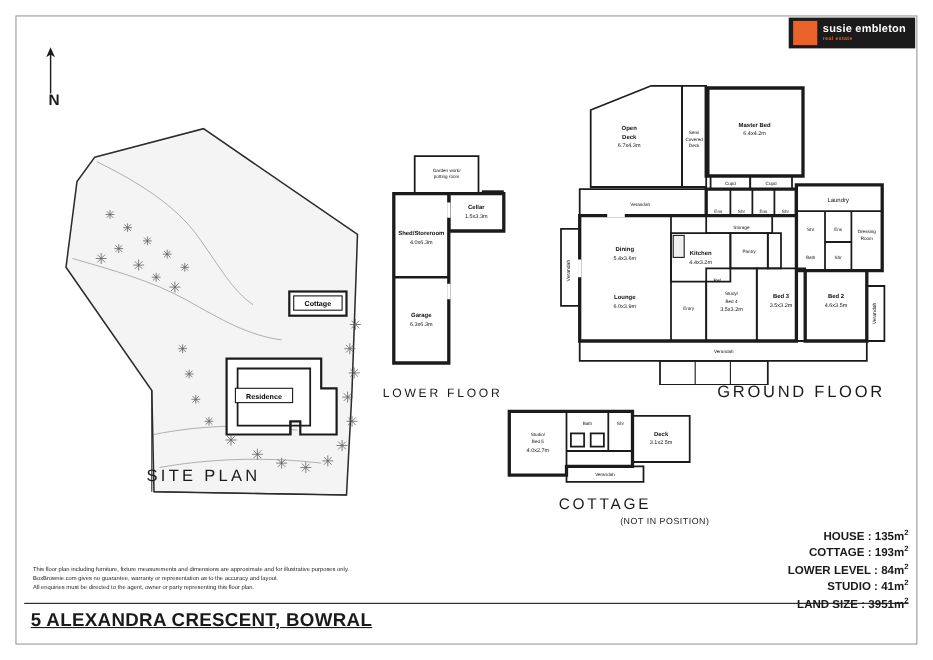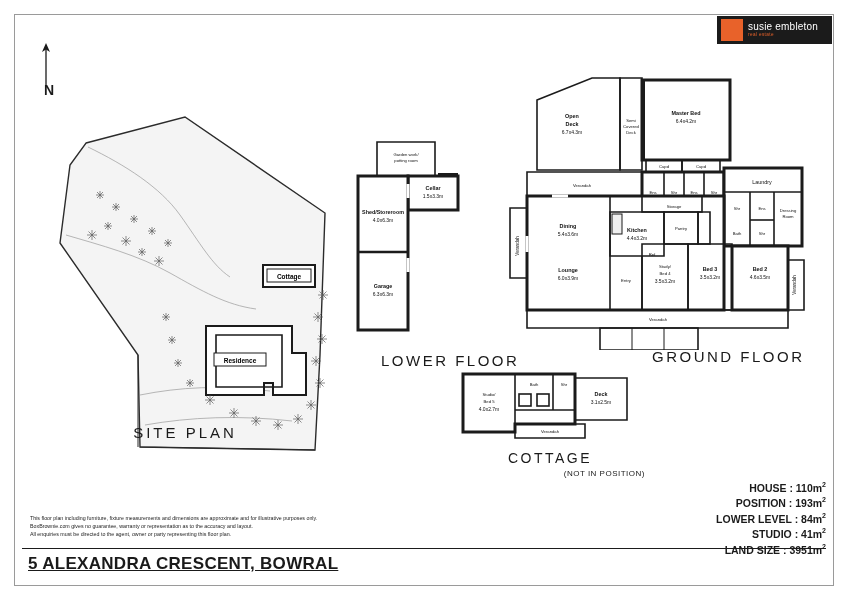--- a/index.html
+++ b/index.html
@@ -4,21 +4,21 @@
 <style>
   html,body{margin:0;padding:0;background:#ffffff;}
   body{width:848px;height:600px;font-family:"Liberation Sans",sans-serif;color:#1a1a1a;overflow:hidden;}
   #page{position:relative;width:848px;height:600px;background:#fff;}
   .frame{position:absolute;left:14px;top:14px;width:820px;height:572px;border:1px solid #9a9a9a;box-sizing:border-box;}
   .abs{position:absolute;}
 
   
   .brand{position:absolute;right:16px;top:16px;width:115px;height:28px;background:#1b1b1b;display:flex;align-items:center;}
   .brand .sq{width:22px;height:22px;background:#e8622a;margin-left:4px;flex:0 0 auto;}
-  .brand .txt{margin-left:5px;line-height:1.05;}
+  .brand .txt{margin-left:5px;line-height:1.05;font-weight:bold;}
   .brand .t1{color:#fff;font-size:10px;letter-spacing:.2px;}
   .brand .t2{color:#e8622a;font-size:4.6px;letter-spacing:.4px;}
 
   
   .north{left:40px;top:40px;width:26px;height:62px;}
   .north .n-letter{position:absolute;left:4px;top:42px;font-size:14px;font-weight:bold;}
 
   
   .siteplan{left:30px;top:95px;width:310px;height:360px;}
   .site-label{left:30px;top:424px;width:310px;text-align:center;font-size:15px;letter-spacing:3px;}
@@ -40,21 +40,21 @@
   .hatch{fill:#efefef;stroke:#1b1b1b;stroke-width:1;}
   .rmname{font-size:5.4px;text-anchor:middle;font-family:"Liberation Sans",sans-serif;fill:#111;}
   .rmname.b{font-weight:bold;}
   .rmtiny{font-size:4.2px;text-anchor:middle;font-family:"Liberation Sans",sans-serif;fill:#111;}
   .rmdim{font-size:5px;text-anchor:middle;font-family:"Liberation Sans",sans-serif;fill:#111;}
   .vert{font-size:4.6px;text-anchor:middle;font-family:"Liberation Sans",sans-serif;fill:#111;}
 
   .floorlabel{font-size:15px;letter-spacing:2.5px;}
 
   .lower{left:352px;top:140px;width:130px;height:205px;}
-  .lower-label{left:348px;top:352px;font-size:15px;letter-spacing:2.5px;margin-left:33px;}
+  .lower-label{left:348px;top:352px;font-size:11px;letter-spacing:2.5px;}
 
   .ground{left:492px;top:60px;width:320px;height:290px;}
   .ground-label{left:652px;top:348px;font-size:15px;letter-spacing:2.5px;}
 
   .cottage{left:455px;top:370px;width:180px;height:75px;}
   .cottage-label{left:455px;top:450px;width:190px;text-align:center;}
   .cottage-label .c1{font-size:14px;letter-spacing:2.5px;}
   .cottage-label .c2{font-size:8px;letter-spacing:.5px;margin-top:3px;text-align:right;}
 
   
@@ -356,24 +356,24 @@
     </svg>
   </div>
   <div class="abs cottage-label">
     <div class="c1">COTTAGE</div>
     <div class="c2">(NOT IN POSITION)</div>
   </div>
 
   <div class="abs areas">
     <div class="row">
       <span>HOUSE :</span>
-      <span>110m</span><sup>2</sup>
-    </div>
-    <div class="row">
-      <span>POSITION :</span>
+      <span>135m</span><sup>2</sup>
+    </div>
+    <div class="row">
+      <span>COTTAGE :</span>
       <span>193m</span><sup>2</sup>
     </div>
     <div class="row">
       <span>LOWER LEVEL :</span>
       <span>84m</span><sup>2</sup>
     </div>
     <div class="row">
       <span>STUDIO :</span>
       <span>41m</span><sup>2</sup>
     </div>

